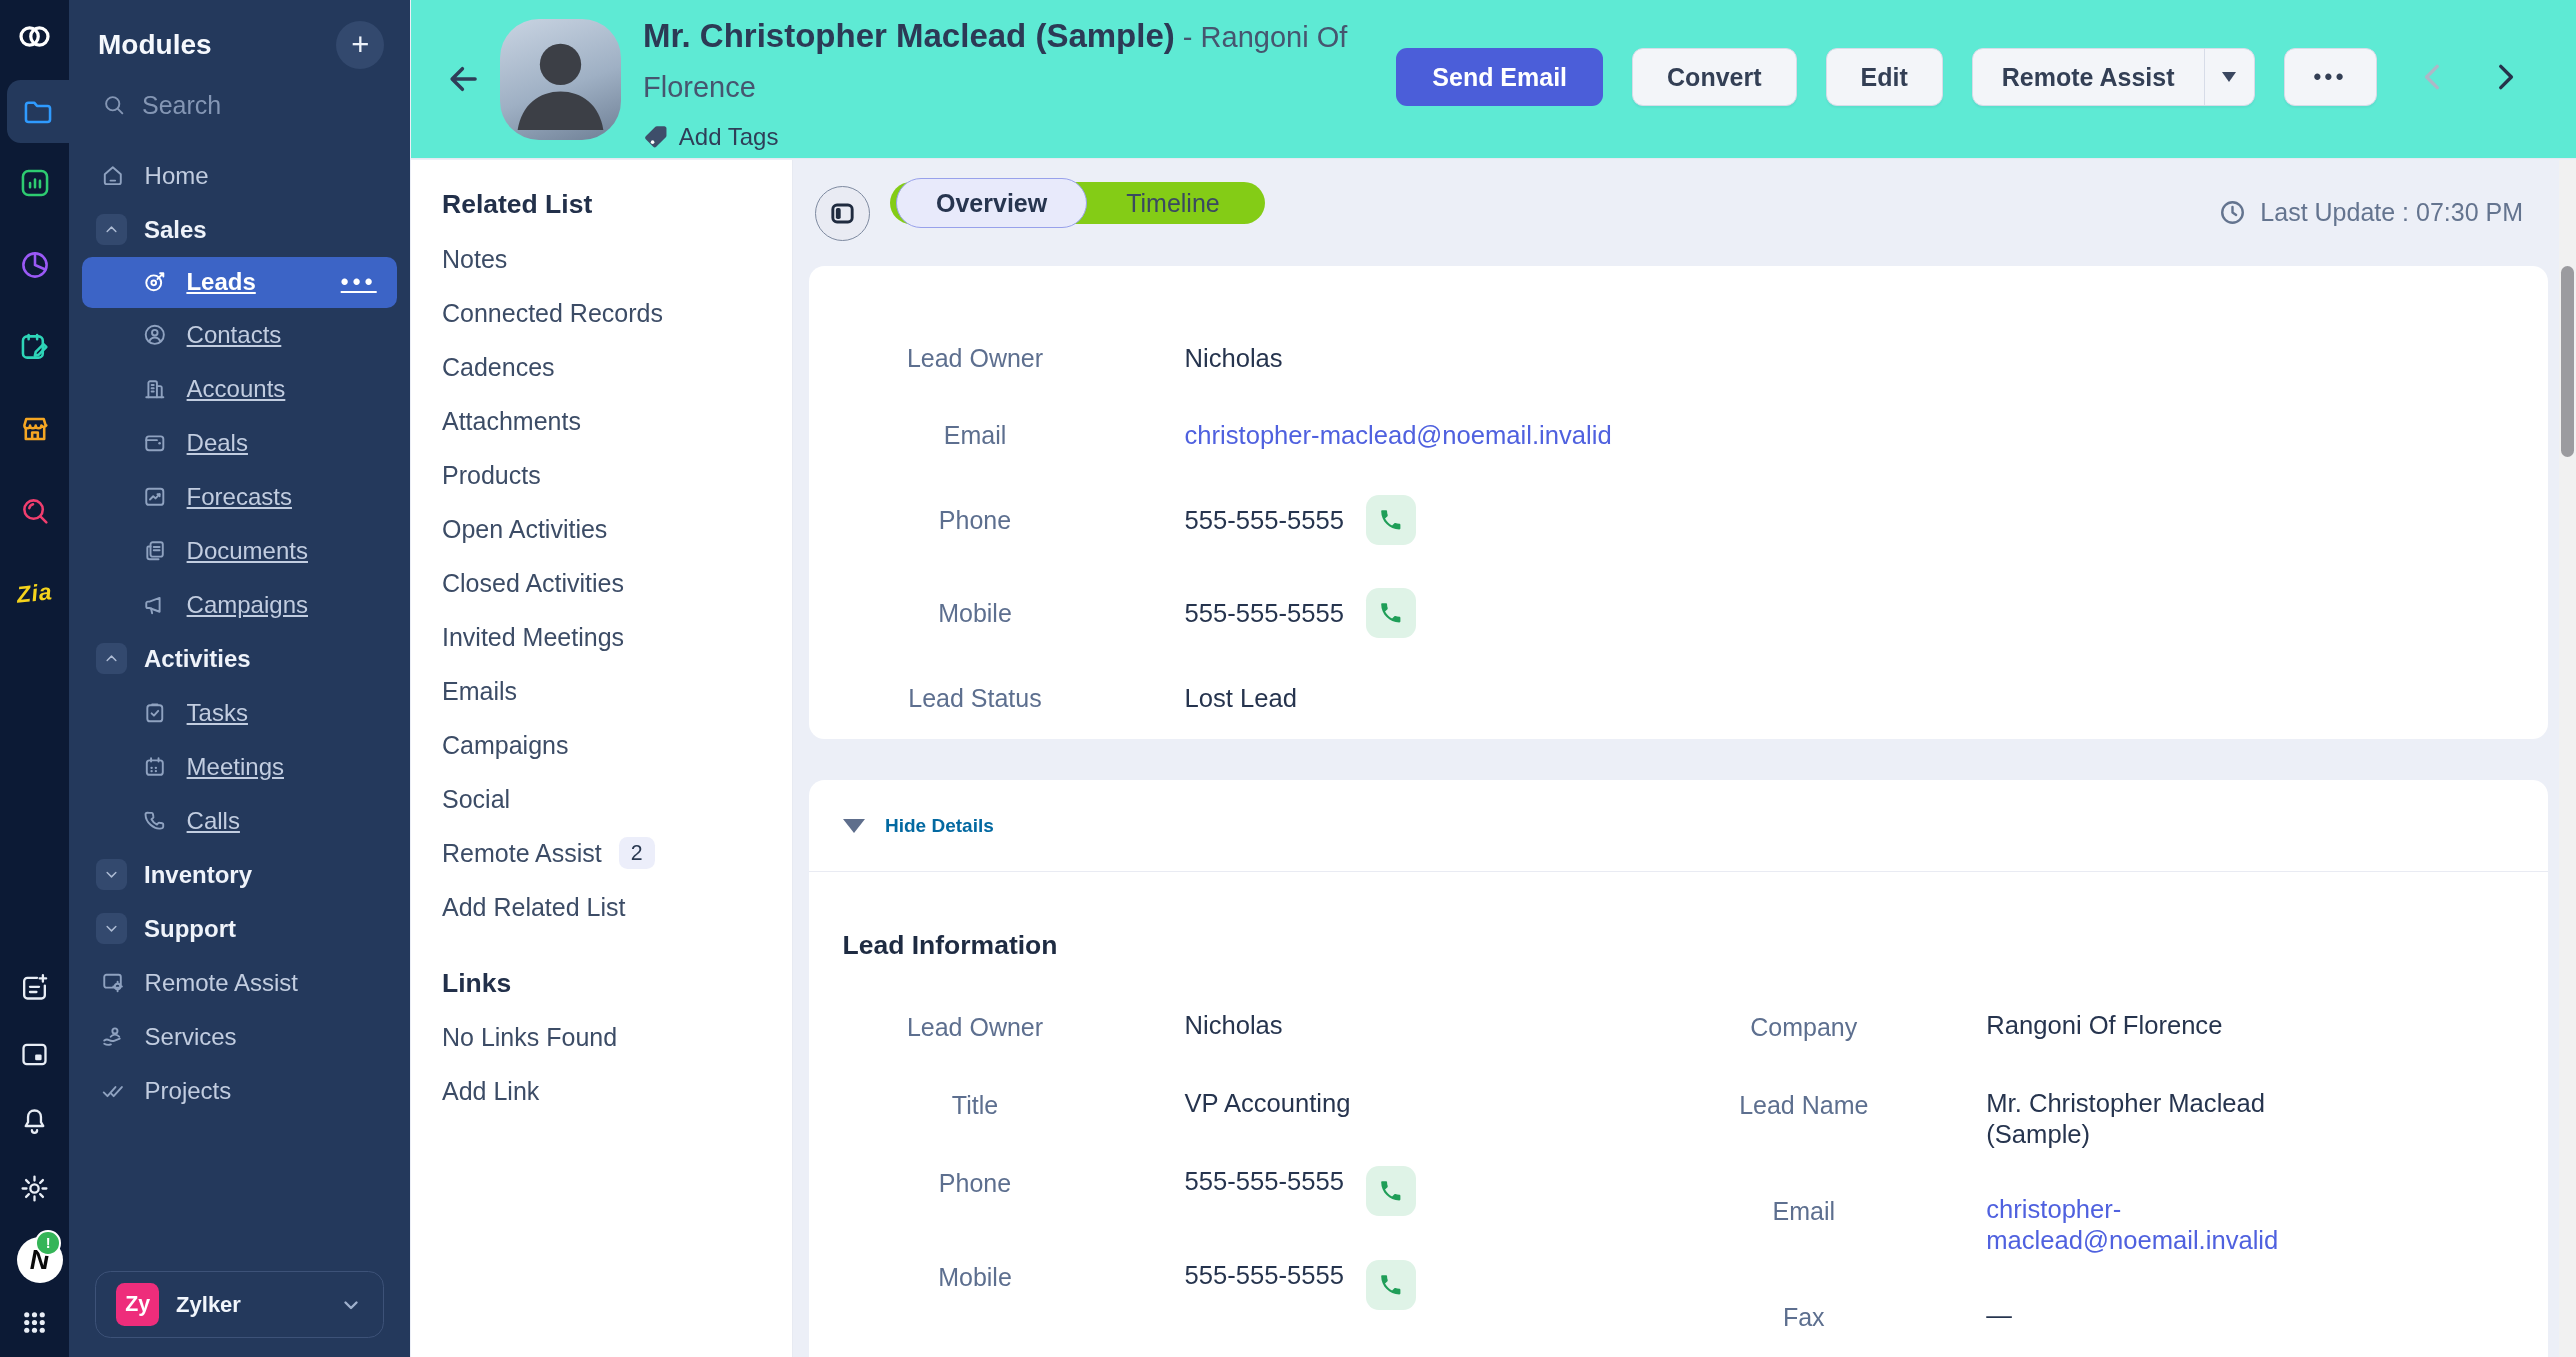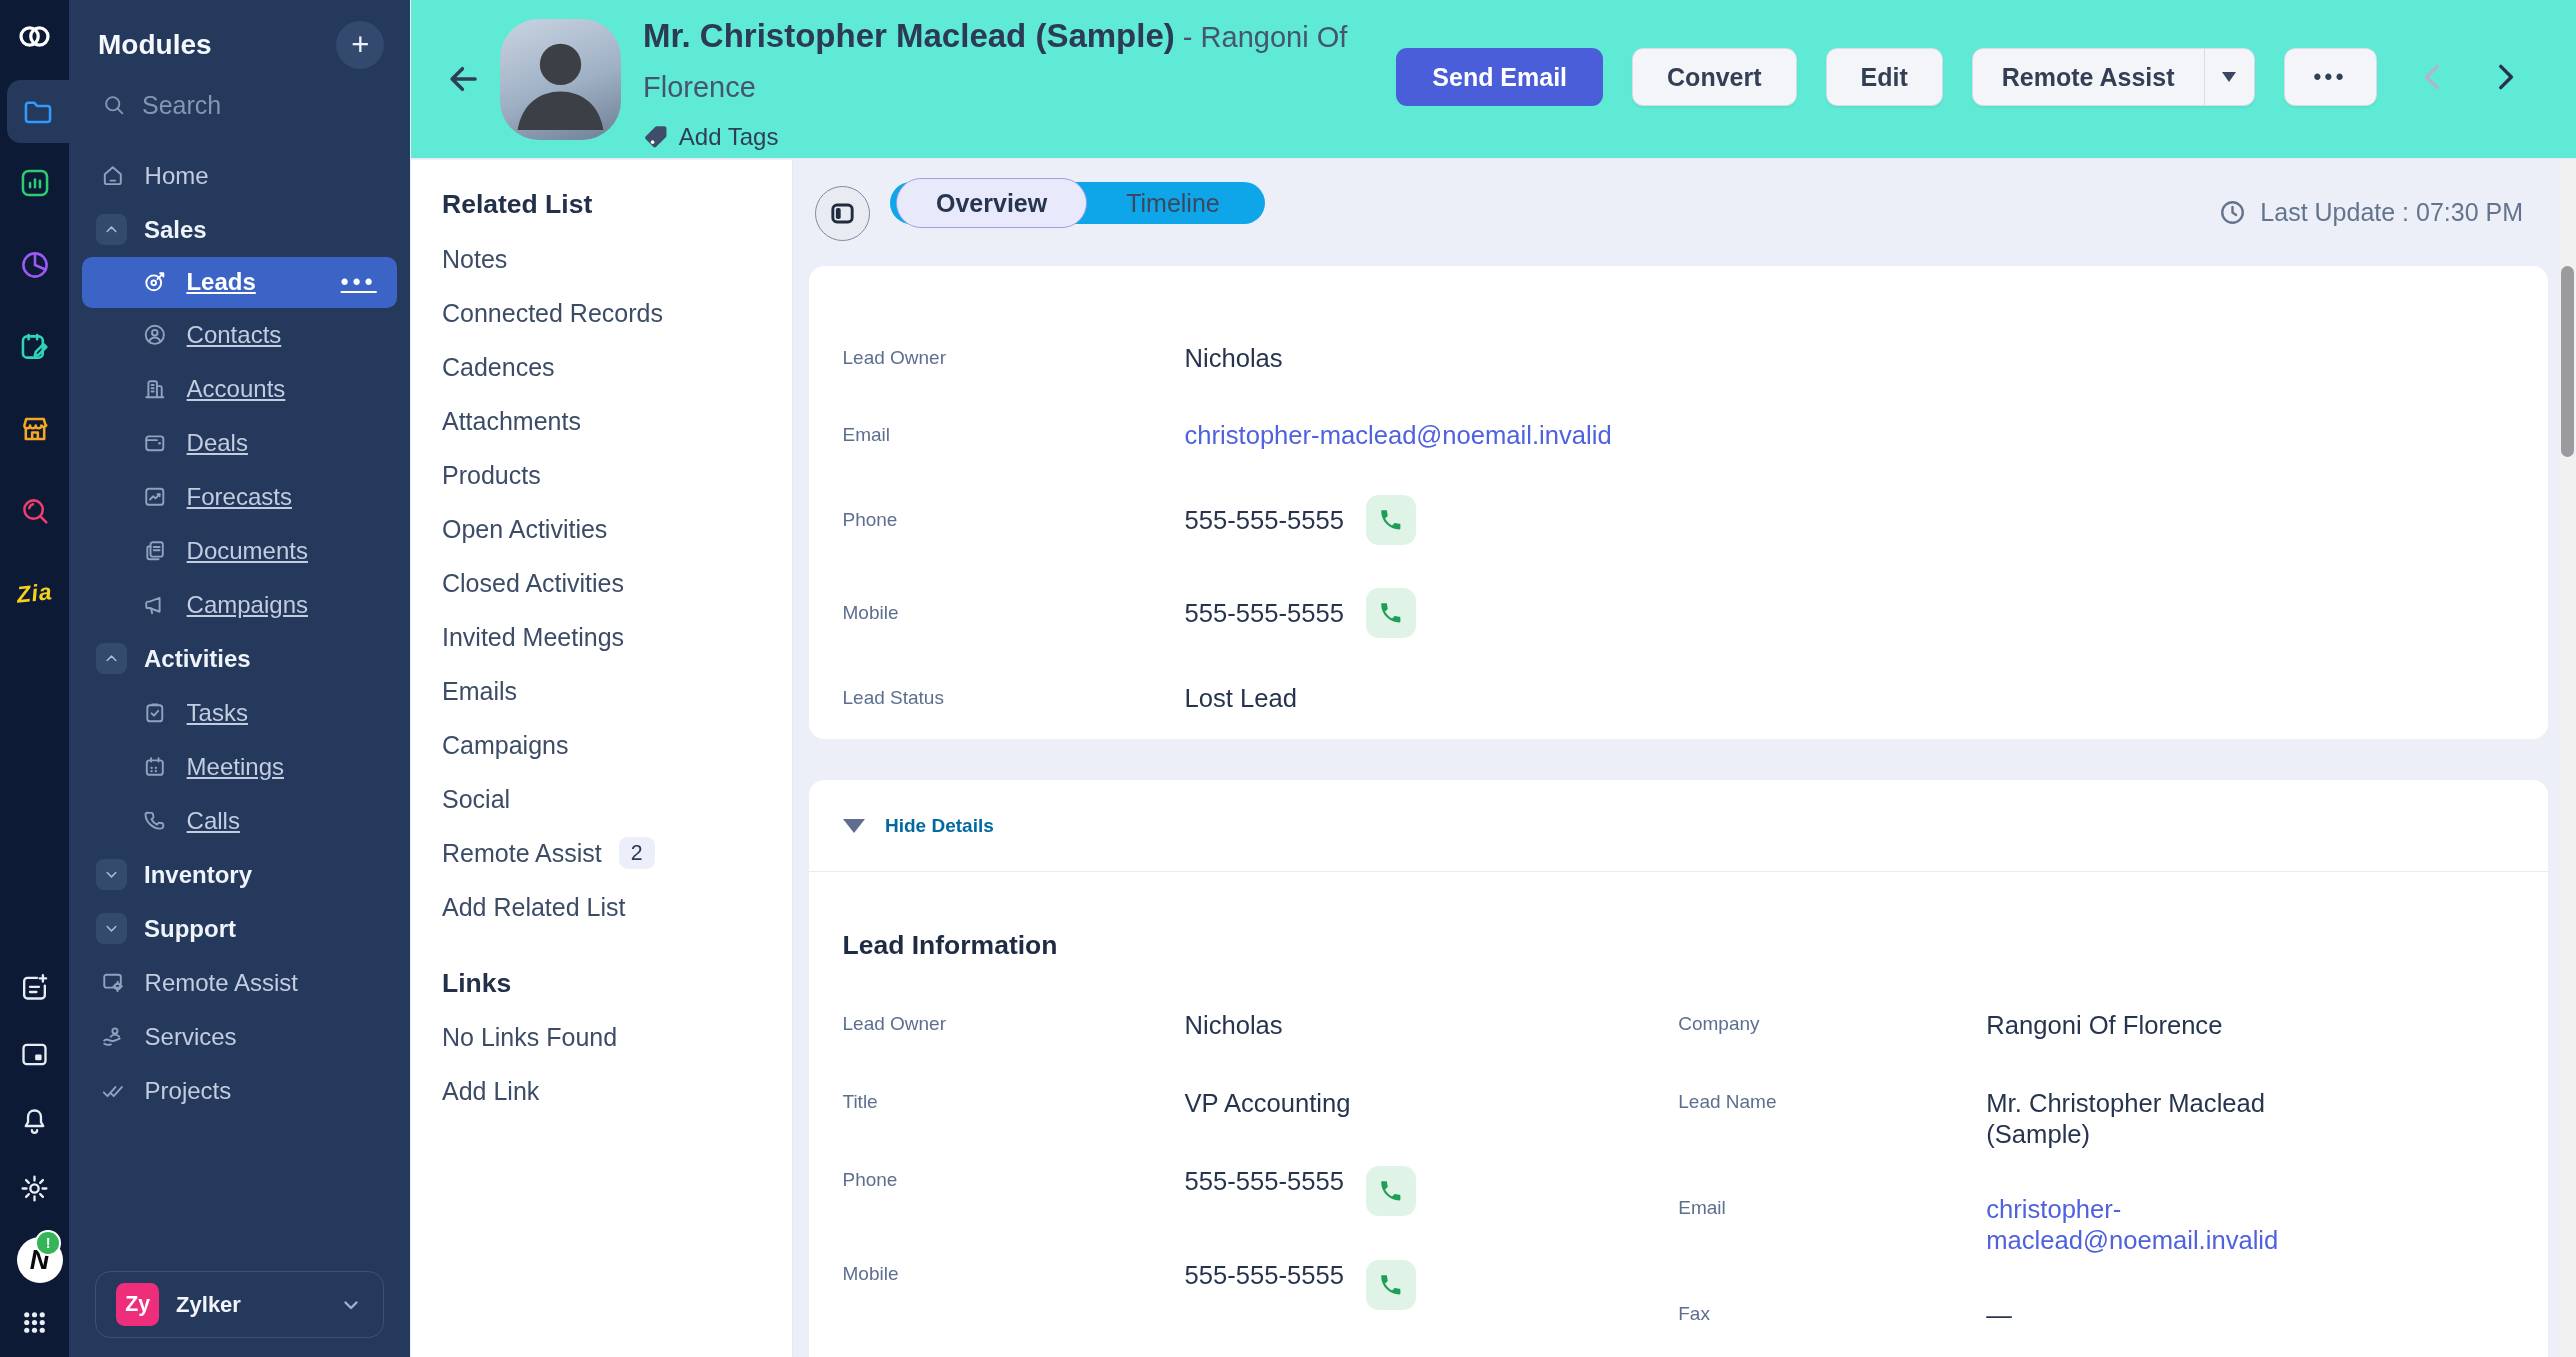--- a/index.html
+++ b/index.html
@@ -90,32 +90,32 @@
   .rel-badge{background:#ECEEFA; color:#2B3A52; font-size:21.3px; border-radius:8.5px; padding:3.4px 12px;}
   .rel-link{color:#4A5CE0;}
   .links-heading{color:#22304A; font-size:26.5px; font-weight:700; margin-top:22px; height:54px; display:flex; align-items:center;}
   .muted{color:#9AAABF;}
 
   
   .main{position:absolute; left:794px; right:0; top:160px; bottom:0; background:var(--main-bg);}
   .tabrow{position:relative; height:106px;}
   .circle-btn{position:absolute; left:21.3px; top:25.6px; width:55px; height:55px; border-radius:50%;
               background:#E9EBF3; border:1.7px solid #7E8AA0; display:grid; place-items:center; color:#1F2B3F; cursor:pointer;}
-  .tabs{position:absolute; left:96px; top:22px; height:42px; background:#0ea5e9; border-radius:30px;
+  .tabs{position:absolute; left:96px; top:22px; height:42px; background:#84cc16; border-radius:30px;
         display:flex; align-items:center; padding:0 6px;}
   .tab{height:50px; display:flex; align-items:center; padding:0 39px; font-size:25px; color:#3A4960;
        border-radius:25px; cursor:pointer;}
   .tab.active{background:#E8EAFB; border:1.7px solid #98A1EB; color:#27354F; font-weight:600;}
   .lastupdate{position:absolute; right:53px; top:38px; display:flex; align-items:center; gap:13.7px;
               color:var(--subtle); font-size:25px;}
   .card{background:var(--card); border-radius:15.4px; margin:0 28px 0 14.5px;}
   .card1{padding:75px 34px 24px 34px;}
   .frow{display:flex; align-items:center; min-height:34px;}
   .frow + .frow{margin-top:43px;}
-  .flabel{width:265px; text-align:left; color:var(--label); font-size:19px; flex:none;}
+  .flabel{width:265px; text-align:center; color:var(--label); font-size:25px; flex:none;}
   .fvalue{margin-left:77px; color:var(--value); font-size:25.6px; line-height:31px; display:flex; align-items:center;}
   a.linkval{color:var(--link); text-decoration:none;}
   .phone-chip{width:50px; height:50px; background:var(--chip-bg); border-radius:12.8px; margin-left:22px;
               display:grid; place-items:center; cursor:pointer;}
   .card2{margin-top:41px; padding-bottom:8.5px;}
   .hide-row{height:92px; display:flex; align-items:center; gap:20.5px; padding-left:34px;
             border-bottom:1.7px solid var(--divider); cursor:pointer;}
   .tri-down{width:0;height:0;border-left:11px solid transparent;border-right:11px solid transparent;border-top:14.5px solid #5E6E8C;}
   .hide-label{color:#0369a1; font-size:19px; font-weight:700;}
   .sec-title{color:#1E2B42; font-size:26.5px; font-weight:700; margin:56px 0 0 34px; height:34px; display:flex; align-items:center;}

